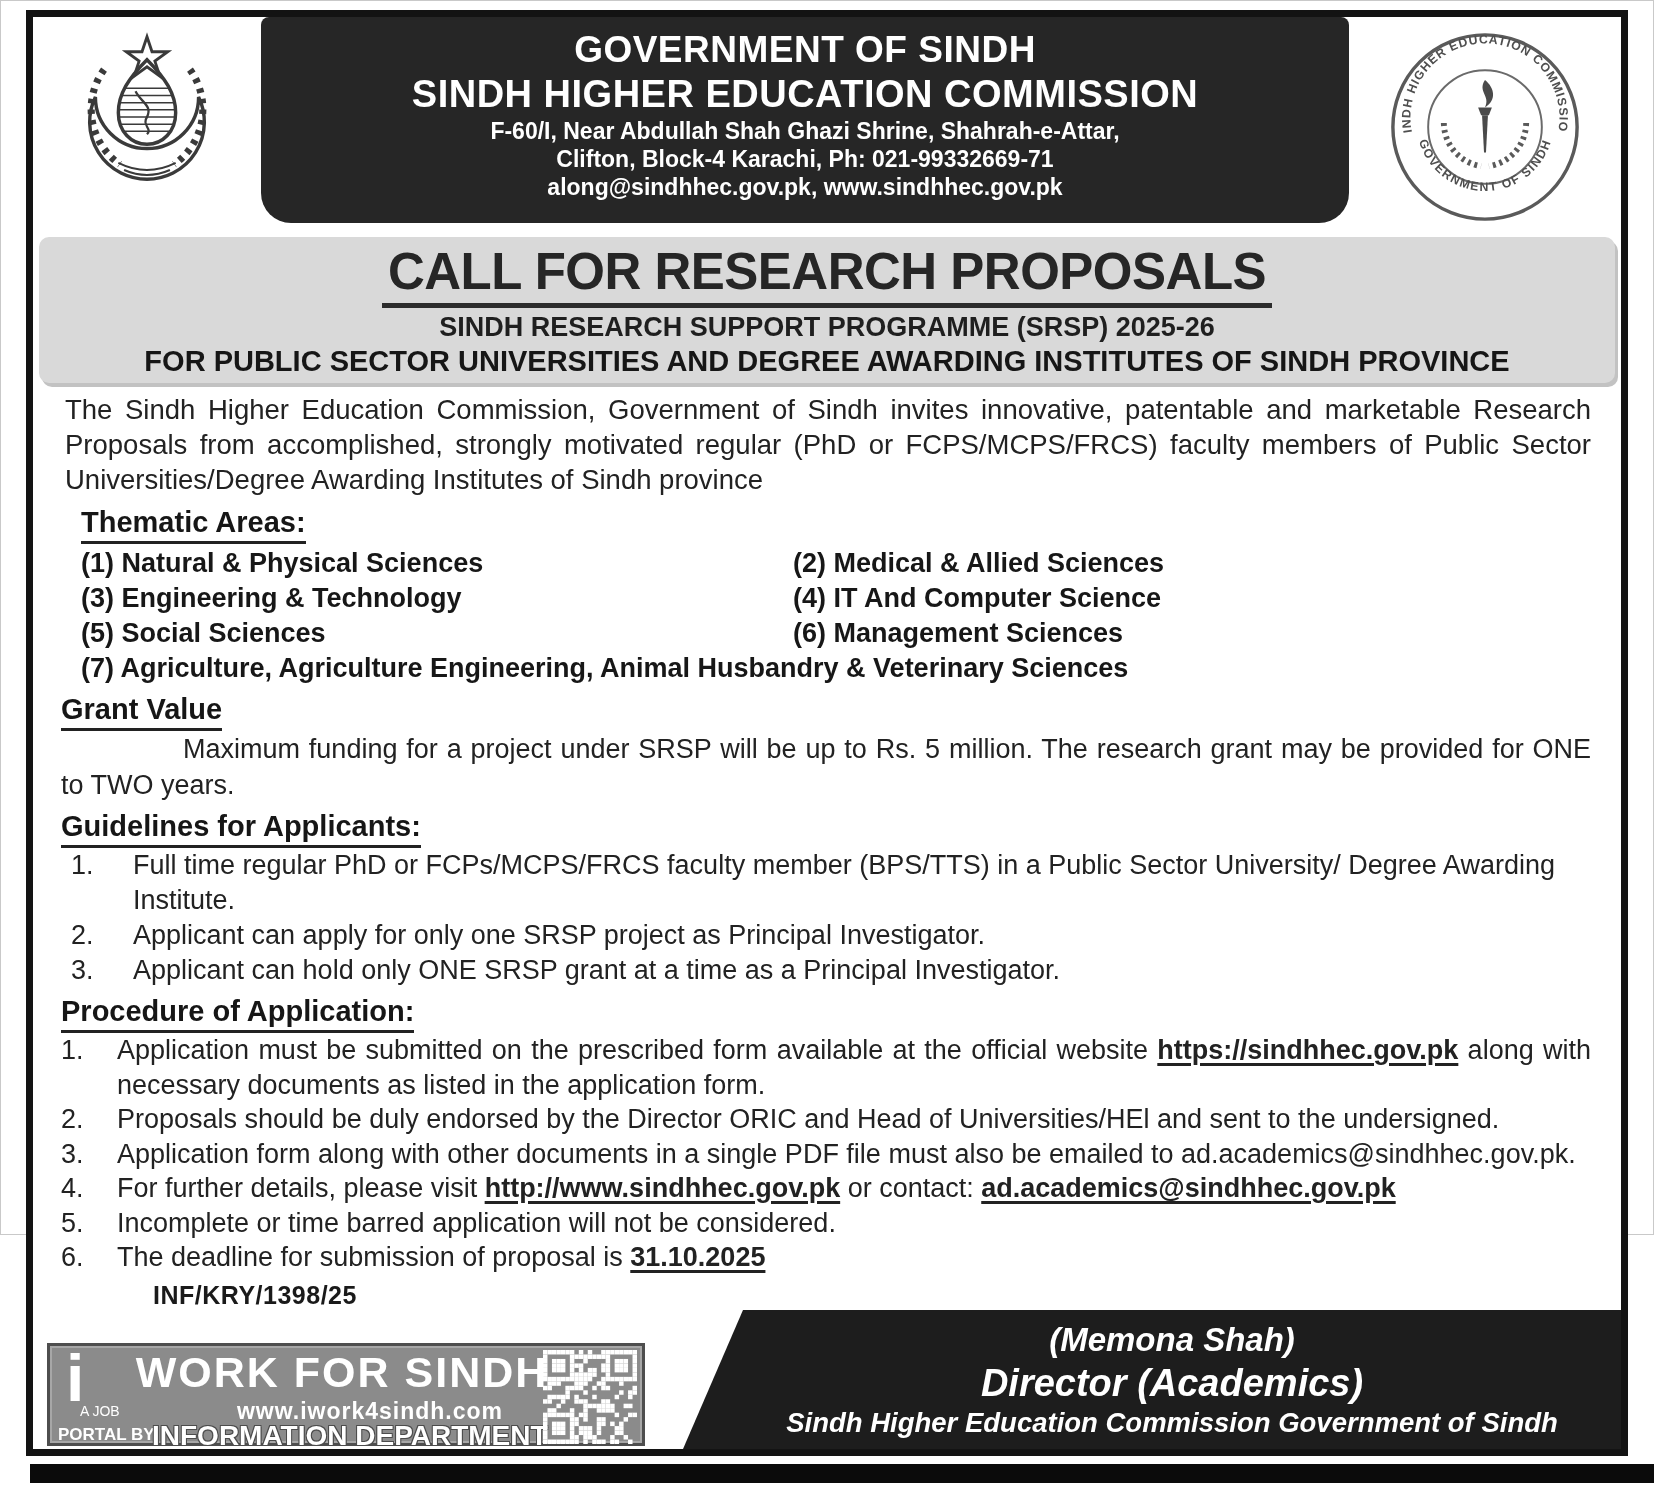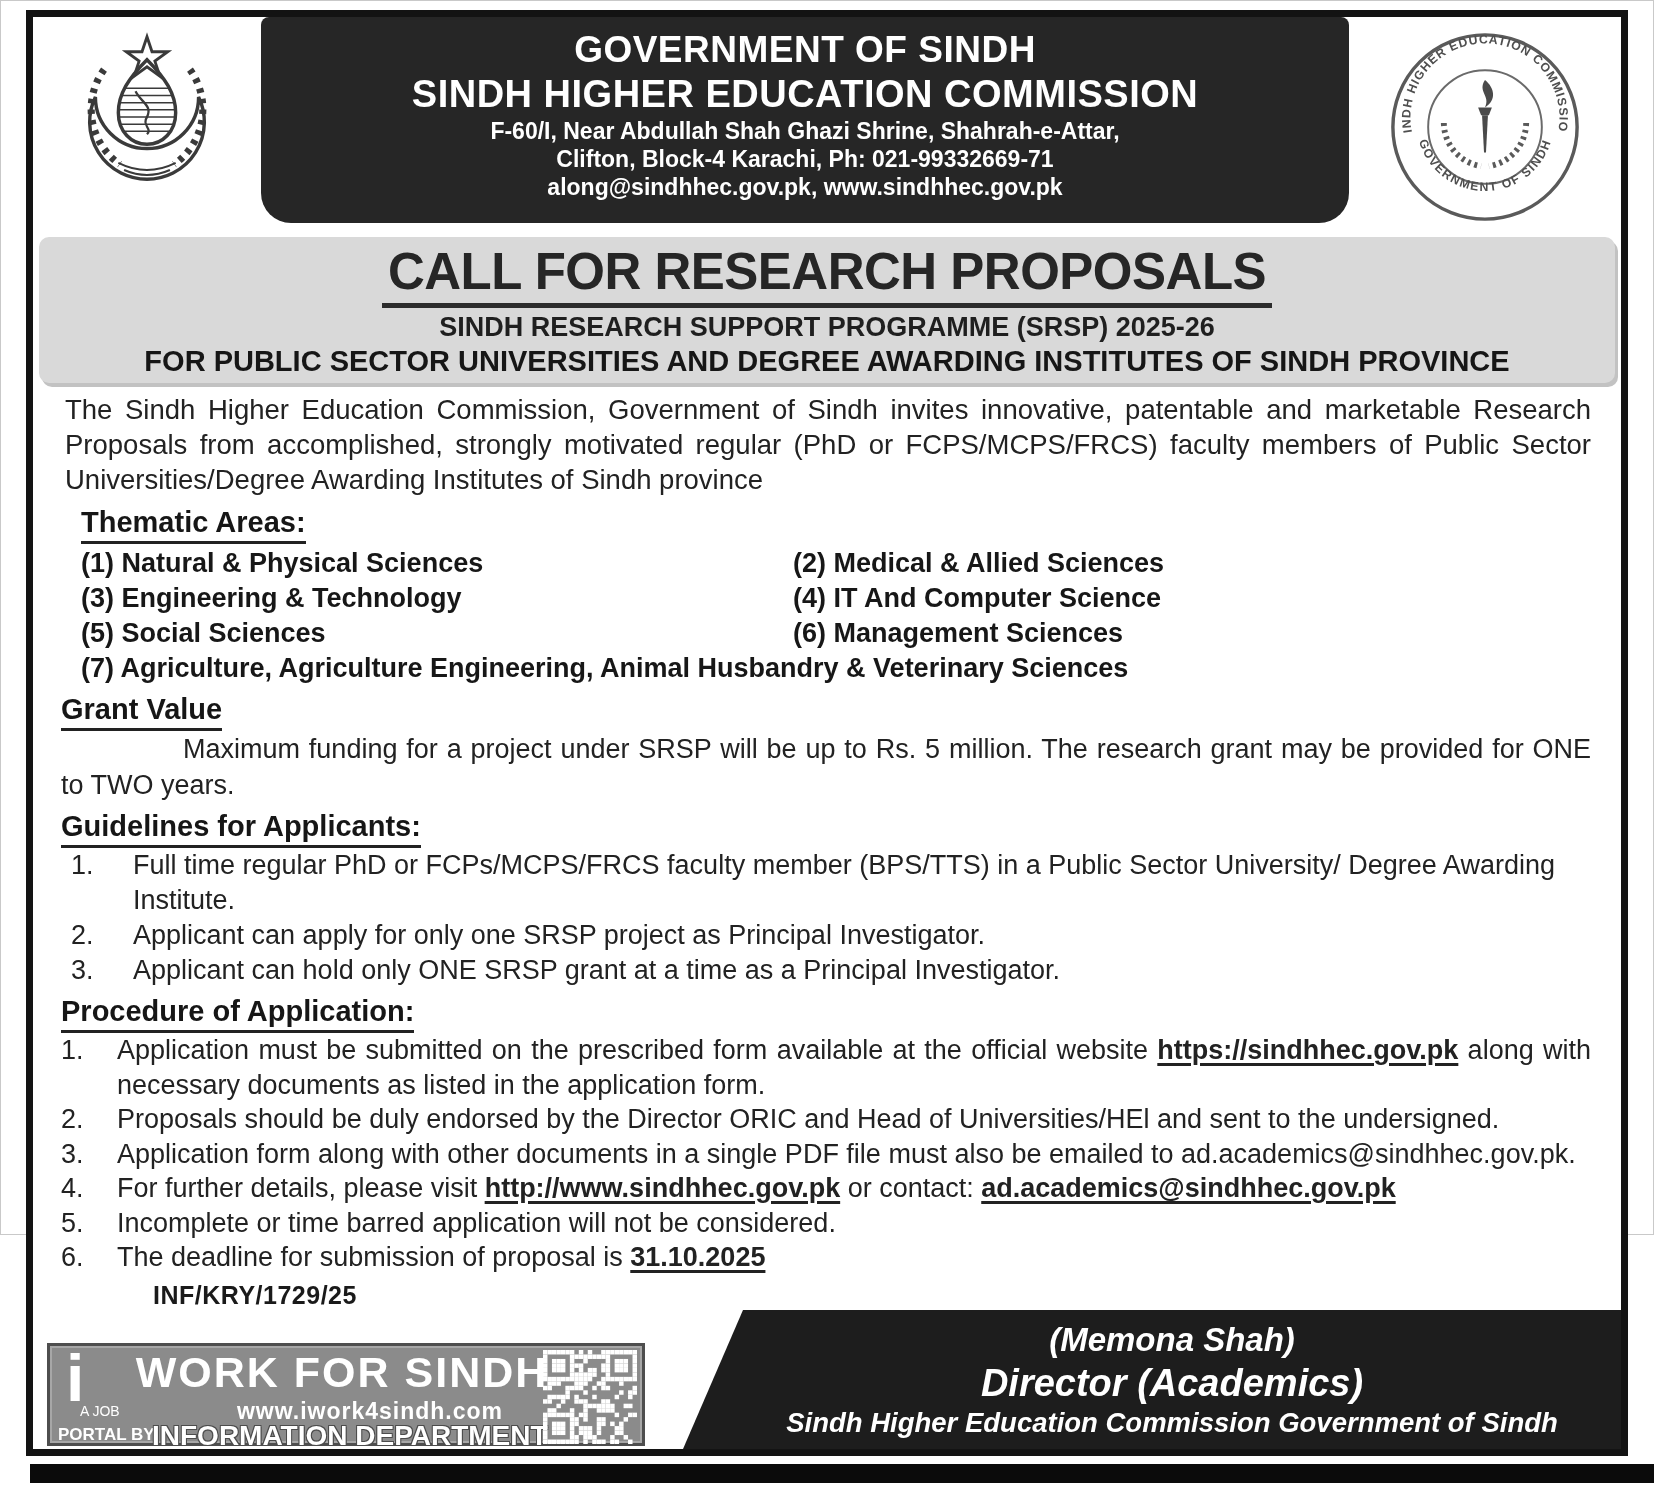--- a/index.html
+++ b/index.html
@@ -208,21 +208,21 @@
             <span class="num">5.</span>
             <span class="txt"><span class="">Incomplete or time barred application will not be considered.</span></span>
           </div>
           <div class="li">
             <span class="num">6.</span>
             <span class="txt"><span class="">The deadline for submission of proposal is </span><span class="b u">31.10.2025</span></span>
           </div>
         </div>
     </div>
 
-    <div class="ref">INF/KRY/1729/25</div>
+    <div class="ref">INF/KRY/1398/25</div>
 
     <div class="iwork">
       <div class="iw-i">i</div>
       <div class="iw-title">WORK FOR SINDH</div>
       <div class="iw-small1">A JOB</div>
       <div class="iw-small2">PORTAL BY</div>
       <div class="iw-url">www.iwork4sindh.com</div>
       <div class="iw-dept">INFORMATION DEPARTMENT</div>
       <svg class="iw-qr" id="qr" width="94" height="94" viewBox="0 0 84 84">
           <rect x="0" y="0" width="4" height="4" fill="#ffffff"></rect>

